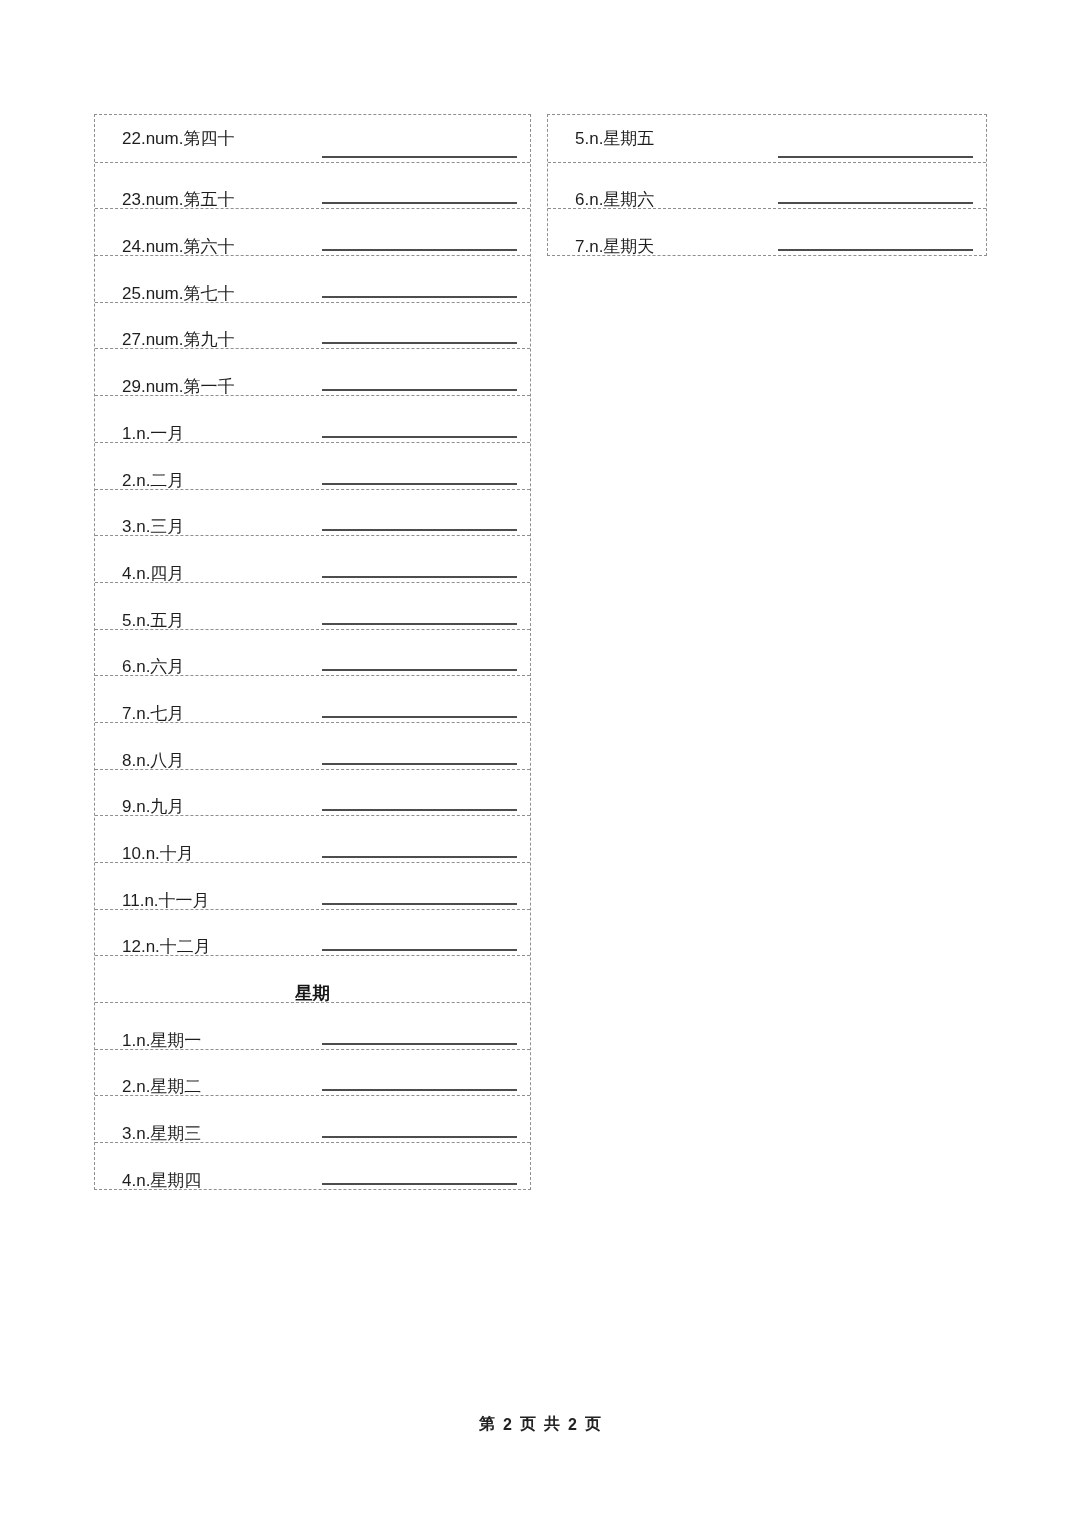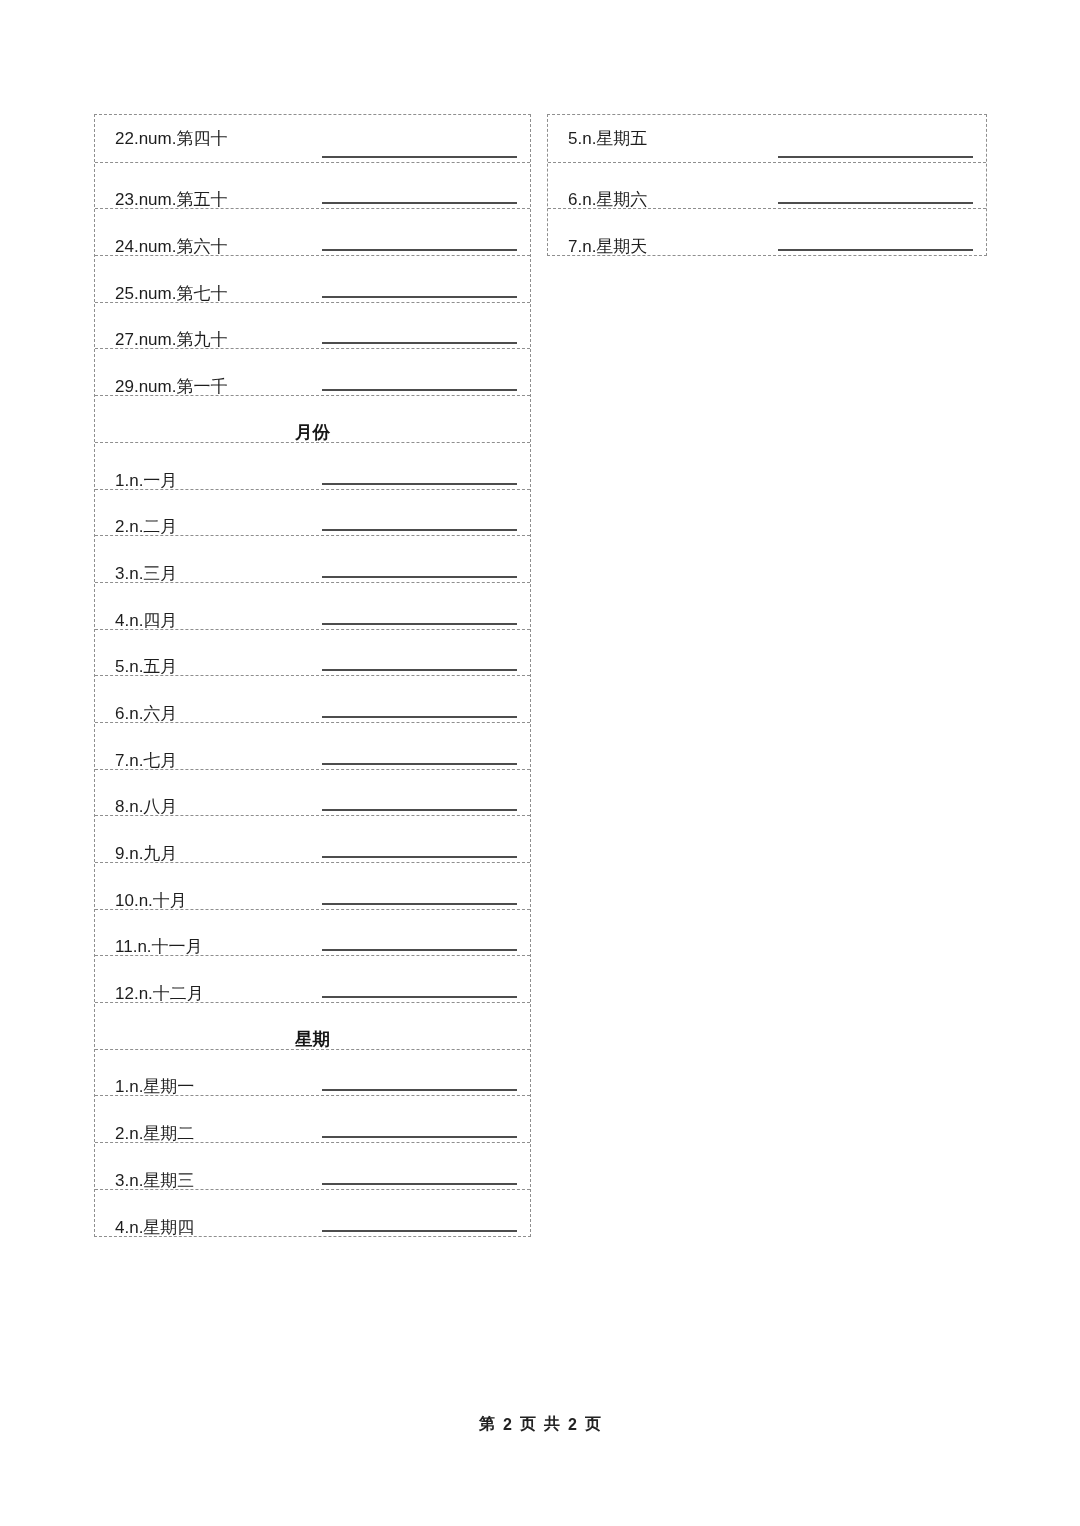--- a/index.html
+++ b/index.html
@@ -23,21 +23,21 @@
     position: relative;
     height: 46.7px;
     display: flex;
     align-items: center;
     font-size: 17px;
     line-height: 1;
     color: #1d1d1d;
   }
   .row + .row { border-top: 1px dashed #8f8f8f; align-items: flex-end; }
 
-  .no  { margin-left: 20px; white-space: nowrap; }
+  .no  { margin-left: 27px; white-space: nowrap; }
   .txt { margin-left: 0;  white-space: nowrap; }
 
   .blank {
     position: absolute;
     right: 13px;
     bottom: 4px;
     width: 195px;
     height: 0;
     border-bottom: 2px solid #4d4d4d;
   }
@@ -93,23 +93,20 @@
     <div class="row">
       <span class="no">27.</span>
       <span class="txt">num.第九十</span>
       <span class="blank"></span>
     </div>
     <div class="row">
       <span class="no">29.</span>
       <span class="txt">num.第一千</span>
       <span class="blank"></span>
     </div>
-    <div class="row header-row">
-      <span class="hdr">月份</span>
-    </div>
     <div class="row">
       <span class="no">1.</span>
       <span class="txt">n.一月</span>
       <span class="blank"></span>
     </div>
     <div class="row">
       <span class="no">2.</span>
       <span class="txt">n.二月</span>
       <span class="blank"></span>
     </div>

